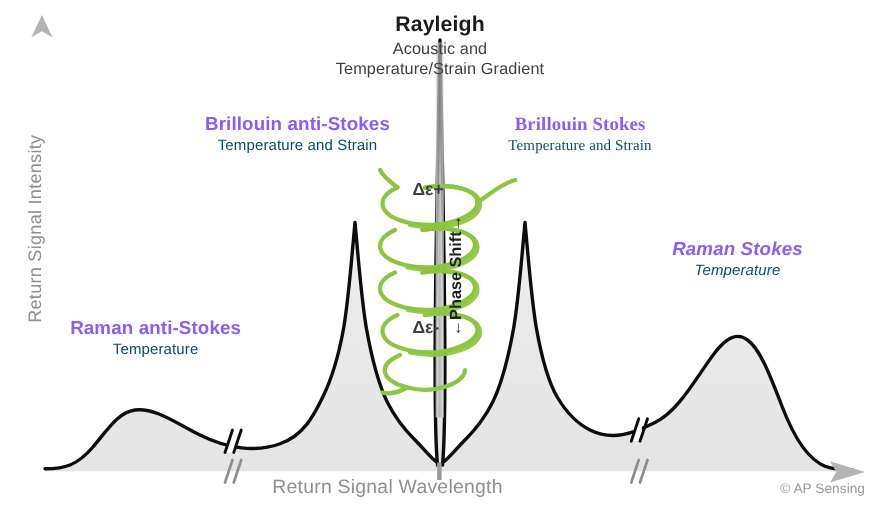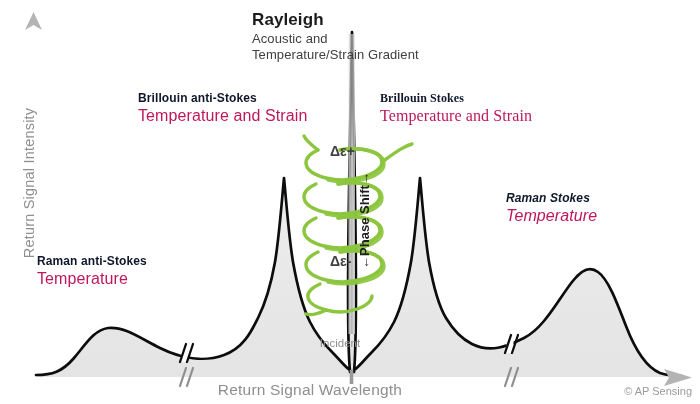--- a/index.html
+++ b/index.html
@@ -22,34 +22,34 @@
     position: absolute;
     left: 0;
     top: 0;
     width: 700px;
     height: 404px;
   }
 
   
   .lbl {
     position: absolute;
-    text-align: left;
+    text-align: center;
     line-height: 1.22;
     white-space: nowrap;
     pointer-events: none;
   }
   .lbl .t1 {
+    font-size: 15px;
+    font-weight: bold;
+    color: #8b5cf6;
+    letter-spacing: .1px;
+  }
+  .lbl .t2 {
     font-size: 12px;
-    font-weight: bold;
-    color: #0f172a;
-    letter-spacing: .1px;
-  }
-  .lbl .t2 {
-    font-size: 16px;
-    color: #be185d;
+    color: #0c4a6e;
     letter-spacing: .1px;
   }
   .lbl.dark .t1 { color: #1b1b1b; font-size: 17px; }
   .lbl.dark .t2 { color: #404040; font-size: 13px; }
 
   
   #y-axis-title {
     position: absolute;
     left: -86px;
     top: 175px;
@@ -309,21 +309,20 @@
   <div class="lbl" style="left:506px; top:191px; width:168px;font-style:italic;">
     <div class="t1">Raman Stokes</div>
     <div class="t2">Temperature</div>
   </div>
 
   <div class="helix-lbl" style="left:330px; top:143px;">Δε+</div>
   <div class="helix-lbl" style="left:330px; top:253px;">Δε-</div>
   <div id="phase-shift-label">←Phase Shift→</div>
 
   <div id="incident-label">
-    <div>Incident</div>
   </div>
 
   <div id="y-axis-title">Return Signal Intensity</div>
   <div id="x-axis-title">Return Signal Wavelength</div>
 
   <div id="copyright">© AP Sensing</div>
 
 </div>
 
 </body></html>

